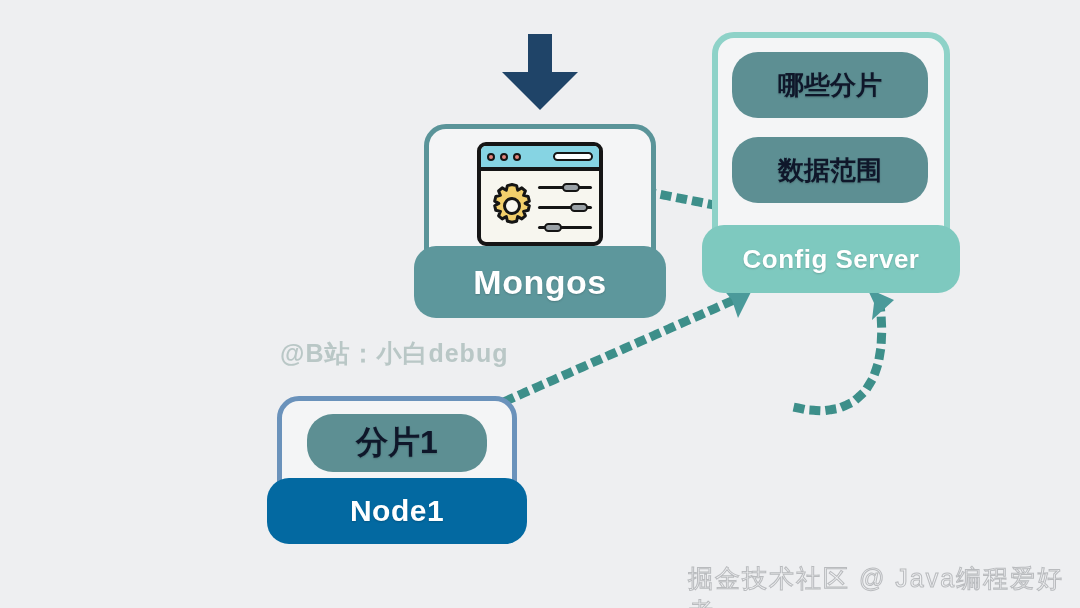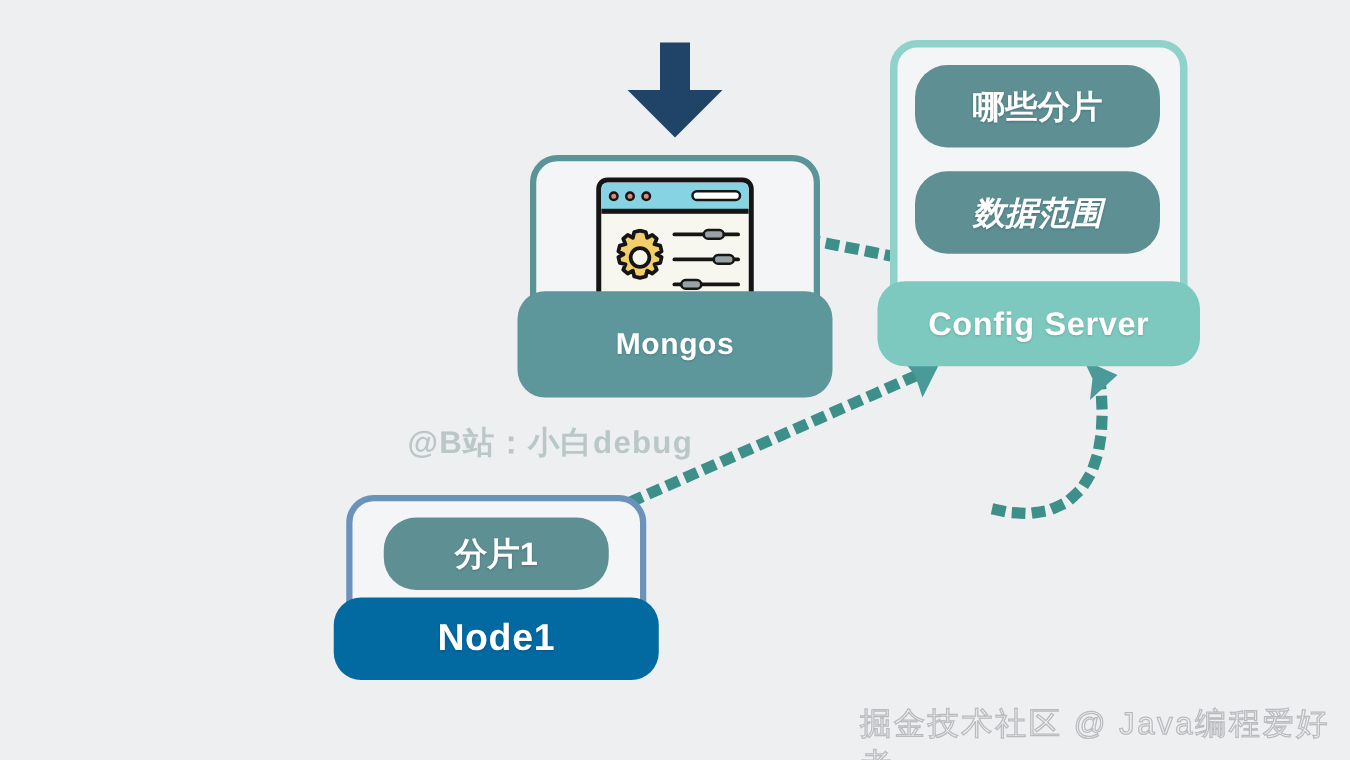--- a/index.html
+++ b/index.html
@@ -35,29 +35,29 @@
     font-weight: bold;
     letter-spacing: .5px;
     text-shadow: 0 1px 2px rgba(0,0,0,.18);
   }
   .card .pill {
     position: absolute;
     border-radius: 26px;
     display: flex;
     align-items: center;
     justify-content: center;
-    color: #ffffff;
+    color: #0f172a;
     font-weight: bold;
     text-shadow: 0 1px 2px rgba(0,0,0,.20);
   }
 
   
   #mongos-card { left: 424px; top: 124px; width: 232px; height: 186px; }
   #mongos-card .frame { border: 5px solid #5a9499; }
-  #mongos-card .footer { background: #5d979c; font-size: 24px; height: 85px; bottom: -8px; }
+  #mongos-card .footer { background: #5d979c; font-size: 34px; height: 72px; bottom: -8px; }
 
   
   .winicon {
     position: absolute;
     left: 50%; transform: translateX(-50%);
     top: 18px;
     width: 126px; height: 104px;
     border: 4px solid #151515;
     border-radius: 9px;
     background: #f7f6ef;
@@ -110,29 +110,29 @@
 
   
   #config-card { left: 712px; top: 32px; width: 238px; height: 250px; }
   #config-card .frame { border: 6px solid #8ed2c8; }
   #config-card .footer { background: #7ec9bf; font-size: 26px; height: 68px; bottom: -11px; }
   #config-card .pill {
     left: 20px; width: 196px; height: 66px;
     background: #5d8f93; font-size: 26px;
   }
   #config-card .pill.p1 { top: 20px; }
-  #config-card .pill.p2 { top: 105px; font-style: italic; }
+  #config-card .pill.p2 { top: 105px; }
 
   
   .node-card .frame { border: 5px solid #6a92bb; }
   .node-card .footer { background: #0369a1; font-size: 30px; height: 66px; bottom: -6px; }
   .node-card .pill {
     left: 30px; top: 18px;
     width: 180px; height: 58px;
-    background: #5d8f93; font-size: 26px;
+    background: #5d8f93; font-size: 32px;
   }
   #node1-card { left: 277px; top: 396px; width: 240px; height: 142px; }
   #node2-card { left: 566px; top: 396px; width: 240px; height: 142px; }
 
   
   #down-arrow { position: absolute; left: 498px; top: 32px; width: 84px; height: 80px; }
 
   
   #connectors {
     position: absolute; left: 0; top: 0;
@@ -140,21 +140,20 @@
     pointer-events: none;
   }
 
   
   #wm-bilibili {
     position: absolute;
     left: 280px; top: 337px;
     font-size: 25px; font-weight: bold;
     color: #b9c7c6;
     letter-spacing: 1px;
-    margin-left: 46px;
   }
   #wm-juejin {
     position: absolute;
     left: 688px; top: 562px;
     font-size: 25px;
     color: #f0f1f3;
     letter-spacing: 2px;
     -webkit-text-stroke: 1px #b9bbbe;
   }
 </style>

